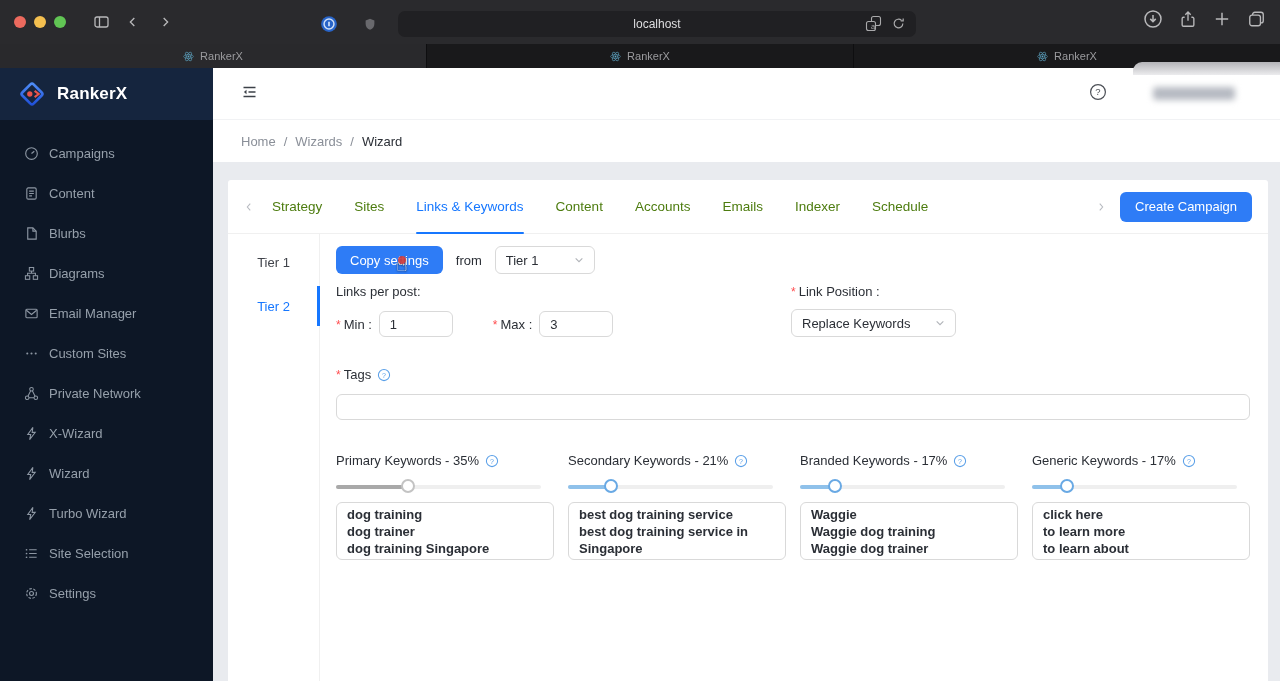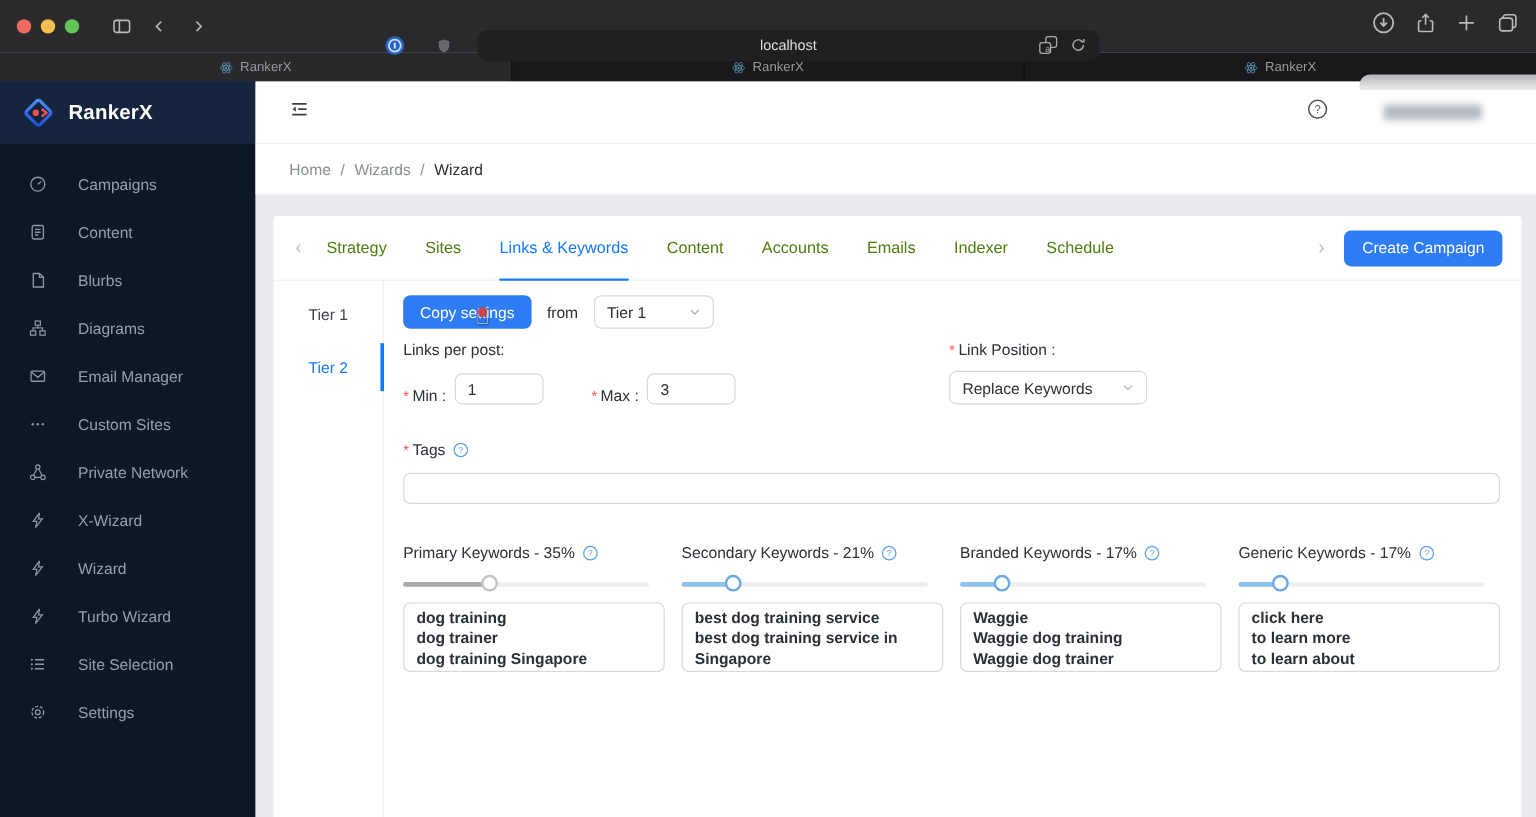--- a/index.html
+++ b/index.html
@@ -7,39 +7,39 @@
   body { font-family:"Liberation Sans", sans-serif; }
   .screen { position:relative; width:1280px; height:681px; overflow:hidden; background:#e9ebef; }
 
   
   .chrome { height:44px; background:#2a2a2d; display:flex; align-items:center; padding:0 14px; position:relative; }
   .lights { display:flex; gap:8px; margin-right:22px; }
   .light { width:12px; height:12px; border-radius:50%; }
   .light.red{background:#ec6a5e;} .light.yellow{background:#f4bf4f;} .light.green{background:#61c554;}
   .cicon { display:flex; align-items:center; justify-content:center; width:26px; height:26px; margin-right:6px; }
   .cicon svg { display:block; }
-  .url-wrap { position:absolute; left:316px; top:25px; display:flex; align-items:flex-start; gap:9px; }
+  .url-wrap { position:absolute; left:316px; top:11px; display:flex; align-items:flex-start; gap:9px; }
   .urlbar { width:518px; height:26px; background:#202023; border-radius:7px; display:flex; align-items:center; justify-content:center; position:relative; color:#dedee0; font-size:12px; }
   .urlbar .url-icons { position:absolute; right:10px; top:4px; display:flex; gap:9px; align-items:center; }
   .chrome-right { position:absolute; right:14px; top:9px; display:flex; gap:16px; align-items:center; }
 
   
   .tabstrip { height:24px; background:#1b1b1d; display:flex; }
   .btab { flex:1; display:flex; align-items:center; justify-content:center; gap:6px; font-size:11px; color:#9b9b9e; background:#19191b; border-right:1px solid #0e0e10; }
   .btab.active { background:#29292c; }
   .btab:last-child { border-right:none; }
   .corner-overlay { position:absolute; right:0; top:62px; width:147px; height:13px; background:linear-gradient(180deg,#b4b4b8,#ececee); border-radius:9px 0 0 0; z-index:6; }
 
   
   .app { display:flex; height:613px; }
   .sidebar { width:213px; background:var(--sidebar_bg); flex-shrink:0; display:flex; flex-direction:column; }
   .logo { height:52px; background:var(--sidebar_logo_bg); display:flex; align-items:center; padding-left:17px; gap:10px; }
   .brand { color:#fff; font-size:17px; font-weight:700; letter-spacing:.2px; }
   .snav { padding-top:13px; }
-  .sitem { height:40px; display:flex; align-items:center; gap:26px; padding-left:24px; color:#96a0ab; font-size:13px; cursor:pointer;text-align:right; }
+  .sitem { height:40px; display:flex; align-items:center; gap:10px; padding-left:24px; color:#96a0ab; font-size:13px; cursor:pointer;text-align:right; }
   .sitem svg { flex-shrink:0; }
 
   .main { flex:1; display:flex; flex-direction:column; background:#e9ebef; min-width:0; }
   .mheader { height:52px; background:#fff; display:flex; align-items:center; padding:0 45px 0 28px; border-bottom:1px solid #f1f2f4; }
   .mh-help { margin-left:auto; }
   .blur-blob { width:82px; height:13px; border-radius:3px; background:#b6bac2; filter:blur(3px); margin-left:46px; }
   .bcrumb { height:42px; background:#ffffff; display:flex; align-items:center; padding-left:28px; font-size:13px; color:#8a8f98; gap:8px; }
   .bcrumb .current { color:#2b2f36; }
 
   .card { margin:18px 12px 0 15px; background:#fff; border-radius:3px 3px 0 0; flex:1; display:flex; flex-direction:column; overflow:hidden; }
@@ -65,21 +65,21 @@
   .cursor-glyph { font-family:"DejaVu Sans", sans-serif; font-size:19px; color:#fff; text-shadow:0 0 2px rgba(0,0,0,.9), 0 1px 2px rgba(0,0,0,.7); }
   .cursor-dot { position:absolute; left:2px; top:3px; width:8px; height:8px; border-radius:50%; background:#d23b3b; opacity:.9; }
   .lbl { font-size:13px; color:#2b2f36; }
   .select { height:28px; border:1px solid #d9d9d9; border-radius:6px; display:flex; align-items:center; justify-content:space-between; padding:0 10px; font-size:13px; color:#2b2f36; background:#fff; cursor:pointer; gap:10px; }
   .select.tier-sel { width:100px; }
   .select.pos-sel { width:165px; margin-top:10px; }
 
   .row2 { display:flex; margin-top:10px; }
   .row2-left { width:455px; flex-shrink:0; }
   .lpp { font-size:13px; color:#2b2f36; margin-bottom:12px; }
-  .minmax { display:flex; align-items:flex-end; }
+  .minmax { display:flex; align-items:center; }
   .ast { color:var(--asterisk_red); font-size:12px; margin-right:3px; }
   .tinput { width:74px; height:26px; border:1px solid #d9d9d9; border-radius:6px; padding:0 10px; font-size:13px; margin-left:7px; color:#2b2f36; font-family:inherit; outline:none; }
   .maxlbl { margin-left:40px; }
   .row2-right { flex:1; padding-top:0px; }
 
   .tags { margin-top:30px; }
   .tagrow { display:flex; align-items:center; gap:6px; }
   .taginput { width:100%; height:26px; border:1px solid #d9d9d9; border-radius:6px; margin-top:12px; padding:0 10px; font-size:13px; font-family:inherit; outline:none; }
 
   .kwgrid { display:grid; grid-template-columns:repeat(4,1fr); gap:14px; margin-top:33px; }

